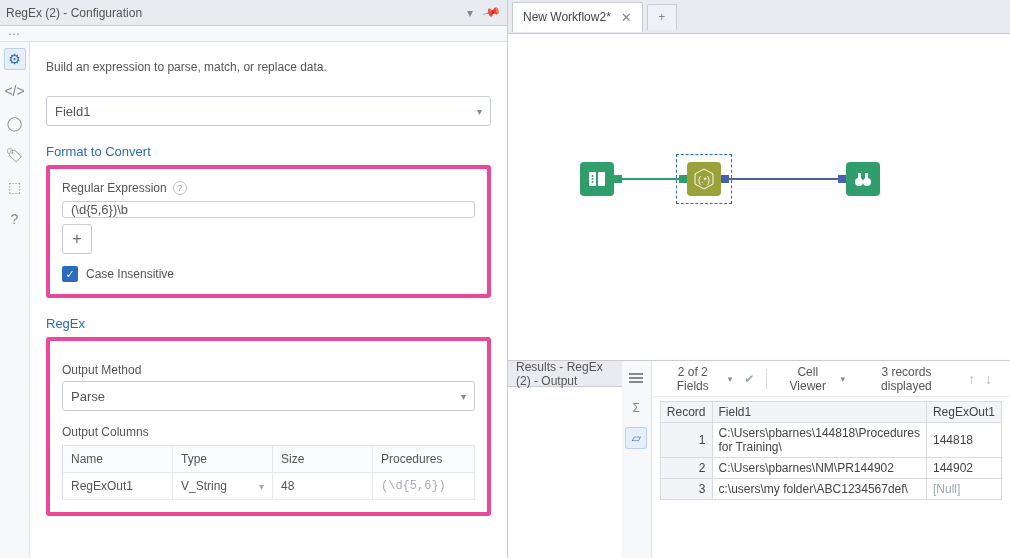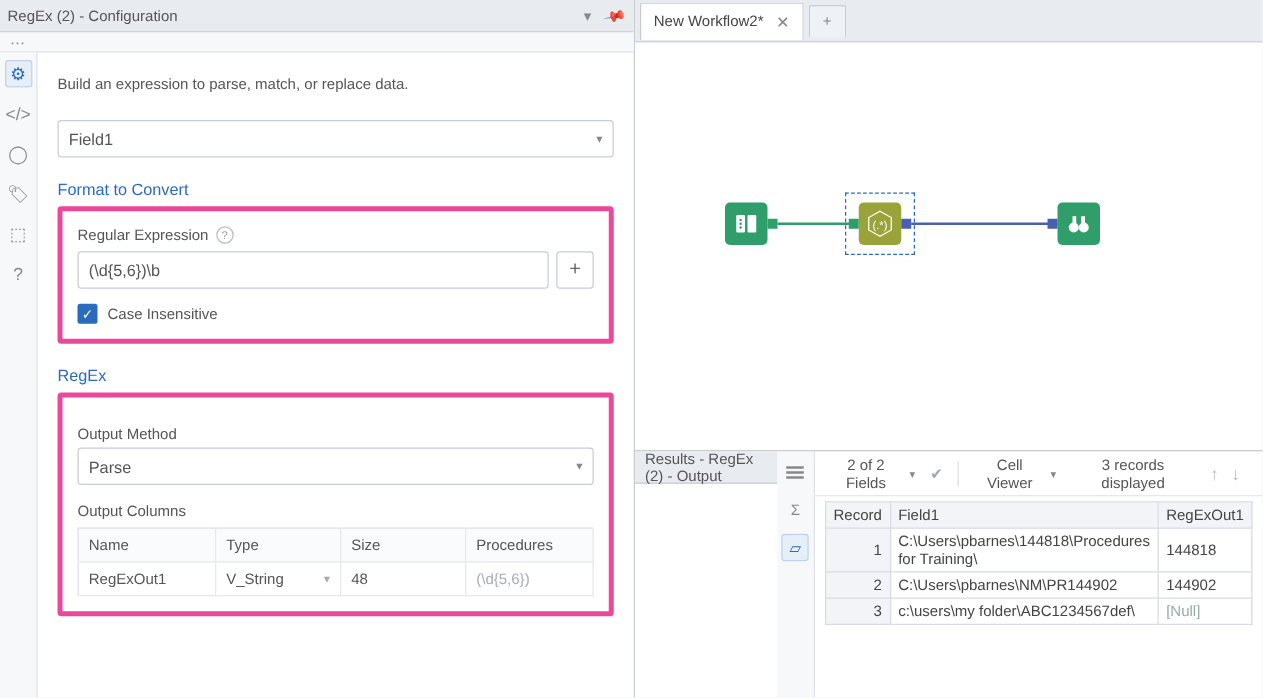--- a/index.html
+++ b/index.html
@@ -91,42 +91,42 @@
     padding: 12px;
     margin-bottom: 18px;
   }
   .sec-title { color:#2a6bbd; margin:18px 0 6px 0; font-size:13px;}
   .reg-label { color:#555; display:flex; align-items:center; gap:6px; margin-bottom:6px;}
   .help-q {
     width:14px; height:14px; border:1px solid #bbb; border-radius:50%;
     display:inline-flex; align-items:center; justify-content:center;
     font-size:9px; color:#999;
   }
-  .regex-row { display:flex; gap:6px; }
+  .regex-row { display:flex; gap:6px;flex-direction:column; }
   .regex-row .text-input { flex:1; }
   .plus-btn {
     width:30px; height:30px; border:1px solid #c8ccd4; border-radius:3px;
     display:flex; align-items:center; justify-content:center;
     background:#fff; color:#666; font-size:16px;
   }
   .chk-row { display:flex; align-items:center; gap:8px; margin-top:12px; color:#555;}
   .chk {
     width:16px; height:16px; background:#2a6bbd; border-radius:2px;
     display:flex; align-items:center; justify-content:center; color:#fff; font-size:11px;
   }
   .cols-table {
     border:1px solid #dcdfe6; border-radius:3px; width:100%;
     border-collapse: collapse; margin-top:6px;
   }
   .cols-table th, .cols-table td {
     border-right:1px solid #e6e8ee; border-bottom:1px solid #e6e8ee;
     text-align:left; padding:6px 8px; font-size:12px; font-weight:normal; color:#555;
   }
   .cols-table th { background:#fafbfc; }
-  .cols-table td.expr { color:#aab;}
+  .cols-table td.expr { color:#aab;font-family:Liberation Mono, monospace;}
   .type-cell { display:flex; justify-content:space-between; align-items:center;}
   .type-cell .chev { color:#aaa; font-size:10px;}
   .sub-label { color:#555; margin:10px 0 4px 0; }
 
   
   .right-panel {
     flex: 1;
     display:flex; flex-direction:column;
   }
   .tabs-bar {

